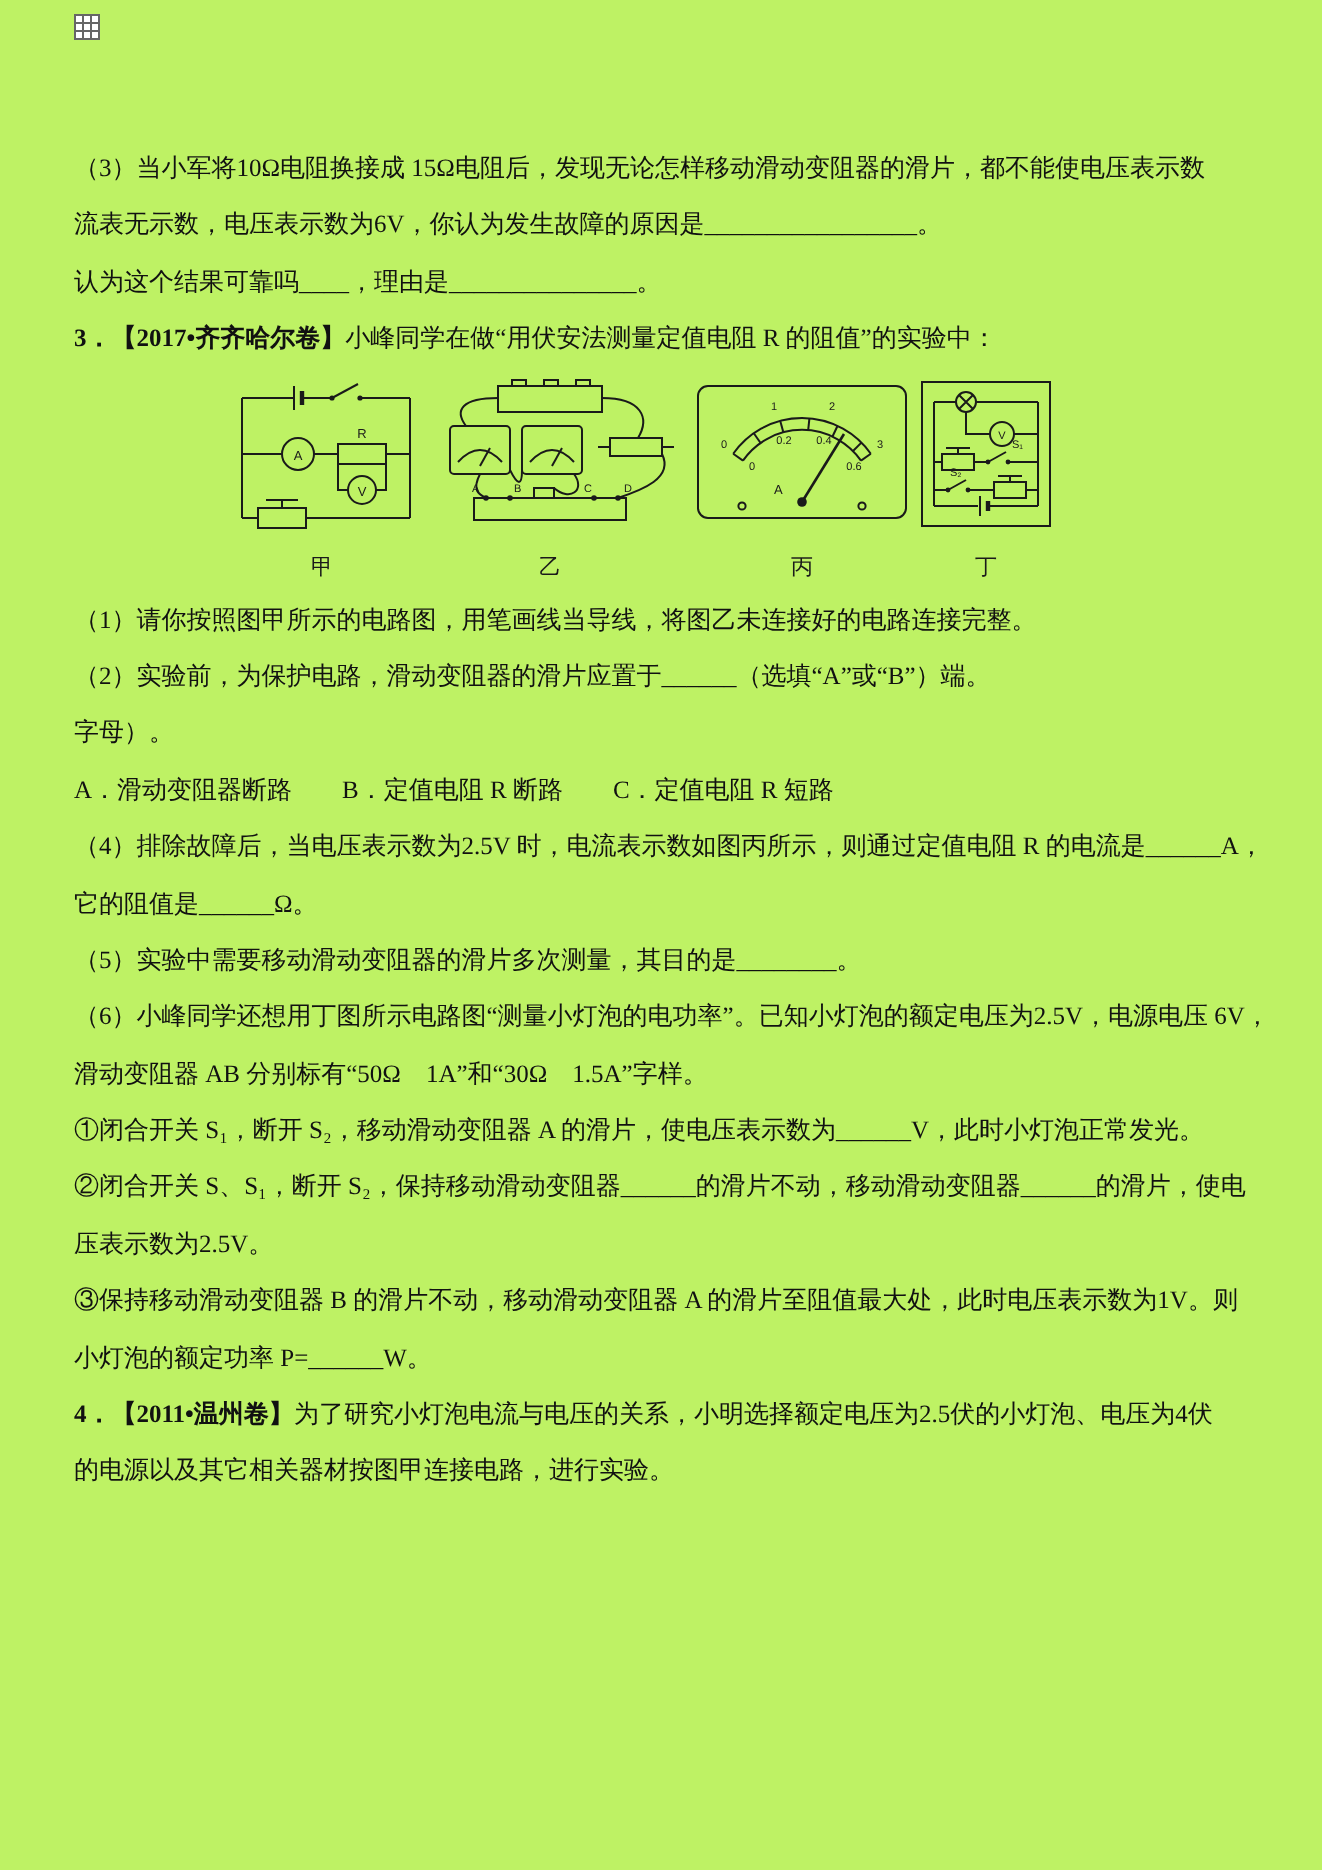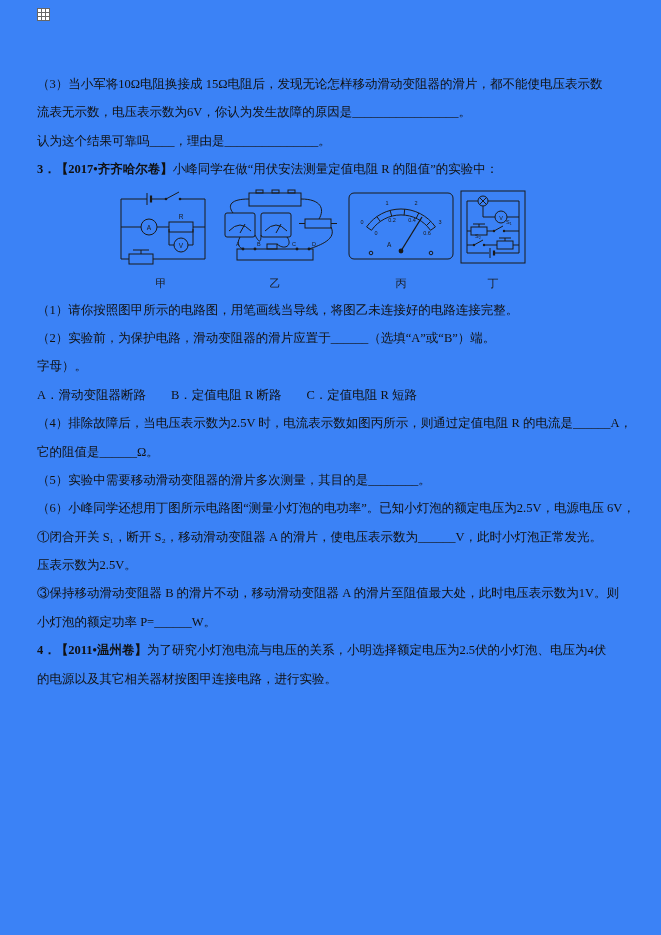--- a/index.html
+++ b/index.html
@@ -1,20 +1,20 @@
 <!DOCTYPE html>
 <html><head>
 <meta charset="utf-8">
 <style>
   * { margin:0; padding:0; box-sizing:border-box; }
   html,body { background:#ffffff; }
   .page {
     position:relative;
     width:661px; height:935px;
-    background:#3b82f6;
+    background:#bef264;
     font-family:"Liberation Serif", serif;
     color:#000;
     overflow:hidden;
   }
   .doc-icon { position:absolute; left:37px; top:7px; width:13px; height:13px; }
   .content { position:absolute; left:37px; top:70px; width:590px; }
   .line {
     font-size:12.5px;
     line-height:28.4px;
     height:28.4px;
@@ -184,21 +184,23 @@
     </div>
 
     <div class="line">（1）请你按照图甲所示的电路图，用笔画线当导线，将图乙未连接好的电路连接完整。</div>
     <div class="line">（2）实验前，为保护电路，滑动变阻器的滑片应置于______（选填“A”或“B”）端。</div>
     <div class="line">字母）。</div>
     <div class="line">A．滑动变阻器断路　　B．定值电阻 R 断路　　C．定值电阻 R 短路</div>
     <div class="line">（4）排除故障后，当电压表示数为2.5V 时，电流表示数如图丙所示，则通过定值电阻 R 的电流是______A，</div>
     <div class="line">它的阻值是______Ω。</div>
     <div class="line">（5）实验中需要移动滑动变阻器的滑片多次测量，其目的是________。</div>
     <div class="line">（6）小峰同学还想用丁图所示电路图“测量小灯泡的电功率”。已知小灯泡的额定电压为2.5V，电源电压 6V，</div>
+    <div class="line">滑动变阻器 AB 分别标有“50Ω　1A”和“30Ω　1.5A”字样。</div>
     <div class="line">①闭合开关 S₁，断开 S₂，移动滑动变阻器 A 的滑片，使电压表示数为______V，此时小灯泡正常发光。</div>
+    <div class="line">②闭合开关 S、S₁，断开 S₂，保持移动滑动变阻器______的滑片不动，移动滑动变阻器______的滑片，使电</div>
     <div class="line">压表示数为2.5V。</div>
     <div class="line">③保持移动滑动变阻器 B 的滑片不动，移动滑动变阻器 A 的滑片至阻值最大处，此时电压表示数为1V。则</div>
     <div class="line">小灯泡的额定功率 P=______W。</div>
 
     <div class="line">
       <span class="bold">4．【2011•温州卷】</span><span>为了研究小灯泡电流与电压的关系，小明选择额定电压为2.5伏的小灯泡、电压为4伏</span>
     </div>
 
     <div class="line">的电源以及其它相关器材按图甲连接电路，进行实验。</div>
 

